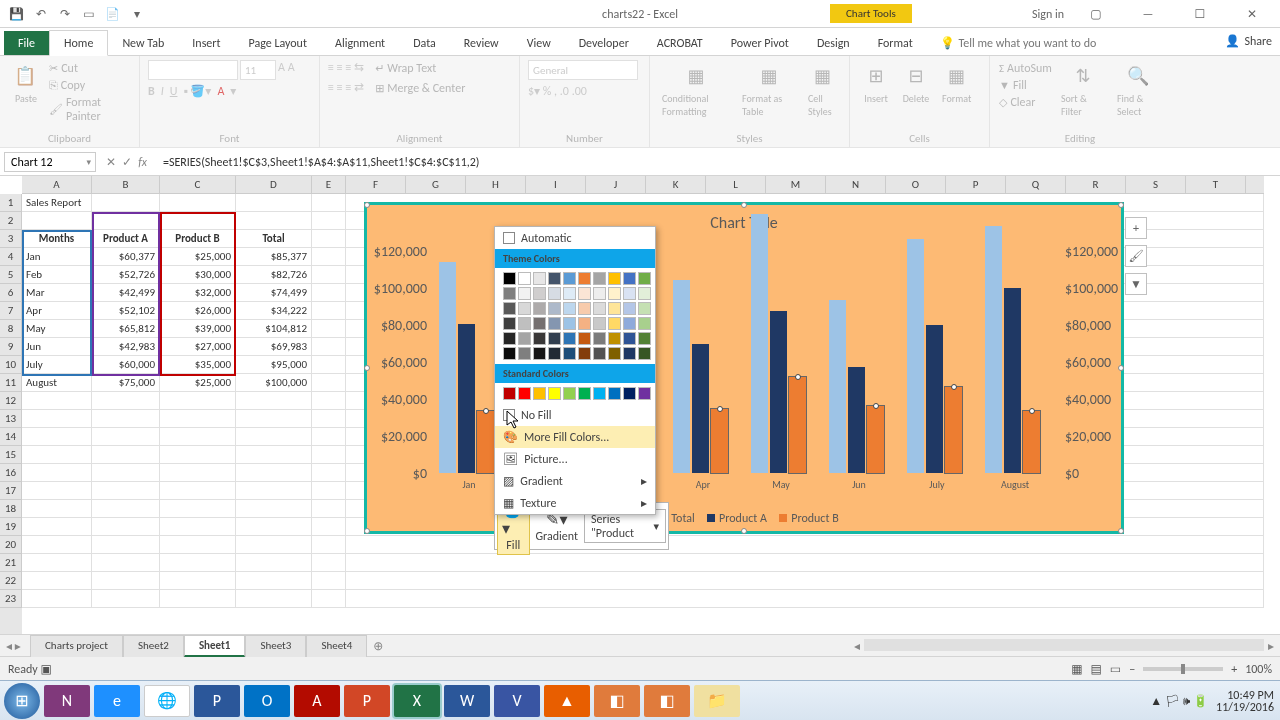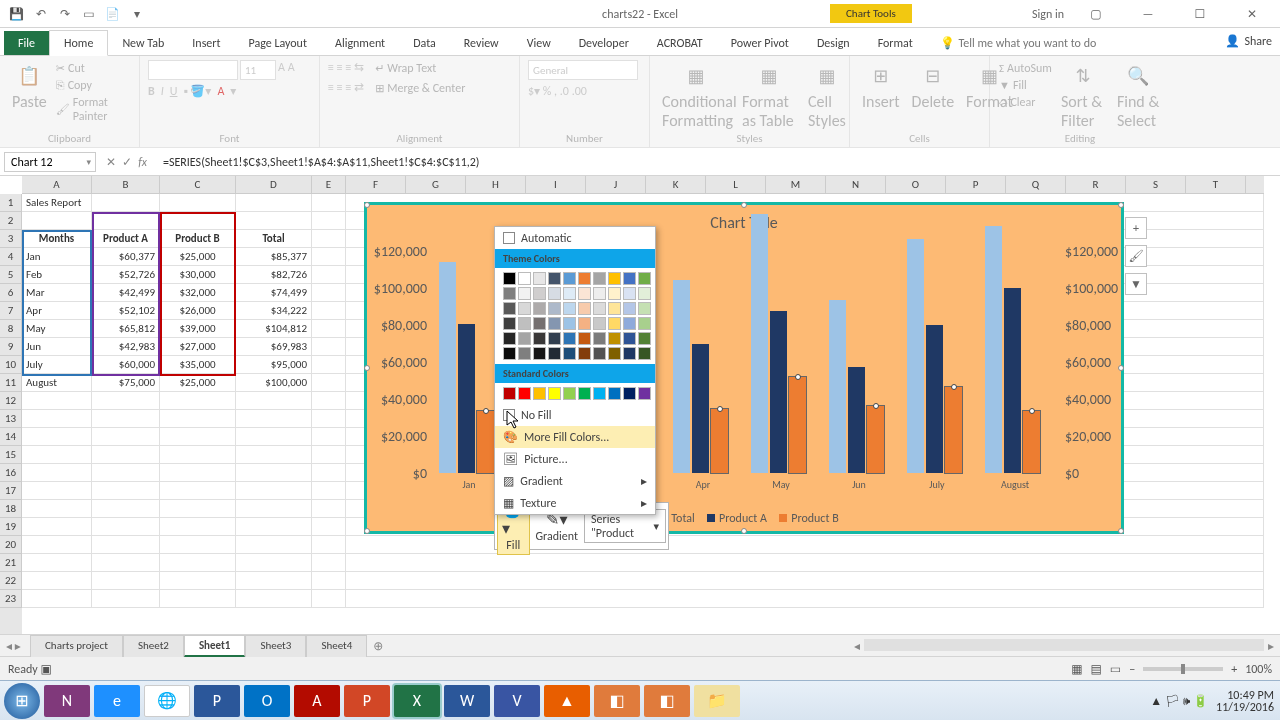--- a/index.html
+++ b/index.html
@@ -18,41 +18,41 @@
 .ribbon-tab.active{background:#fff;border:1px solid #d4d4d4;border-bottom:1px solid #fff;margin-bottom:-1px}
 .ribbon-tab.ct{color:#444}
 .tellme{color:#777;font-style:normal;padding:5px 14px}
 .share-btn{position:absolute;right:8px;top:34px;display:flex;align-items:center;gap:4px;color:#444}
 .ribbon{height:92px;background:#f1f1f1;border-bottom:1px solid #d4d4d4;display:flex;position:relative}
 .group{border-right:1px solid #d4d4d4;padding:4px 8px 2px;display:flex;flex-direction:column;position:relative}
 .group-label{position:absolute;bottom:2px;left:0;right:0;text-align:center;color:#888;font-size:11px}
 .group-body{flex:1;display:flex;align-items:flex-start;gap:4px}
 .vbtn{display:flex;flex-direction:column;align-items:center;gap:2px;padding:2px 4px;color:#888}
 .vbtn-icon{width:28px;height:28px;display:flex;align-items:center;justify-content:center;font-size:18px}
-.vbtn-label{font-size:16px}
+.vbtn-label{font-size:10px}
 .dim{opacity:.6}
 .small-stack{display:flex;flex-direction:column;gap:1px}
 .small-row{display:flex;align-items:center;gap:3px;color:#888;font-size:11px;padding:1px}
 .fontbox{width:90px;height:20px;border:1px solid #ccc;background:#fff;padding:0 4px;color:#aaa;font-size:11px}
 .sizebox{width:36px;height:20px;border:1px solid #ccc;background:#fff;padding:0 4px;color:#aaa;font-size:11px}
 .namebox-row{height:28px;border-bottom:1px solid #d4d4d4;display:flex;align-items:center;background:#fff}
 .namebox{width:92px;height:20px;border:1px solid #ccc;margin-left:4px;padding:0 6px;display:flex;align-items:center;position:relative}
 .namebox::after{content:"▾";position:absolute;right:4px;color:#888;font-size:9px}
 .fx-icons{display:flex;gap:6px;margin:0 10px;color:#888}
 .formula-bar{flex:1;padding:0 6px;color:#333;font-size:12px}
 .sheet-area{position:relative;height:calc(100% - 28px - 28px - 92px - 28px - 22px - 24px - 40px);background:#fff;display:flex}
 .colheads{position:absolute;top:0;left:22px;right:16px;height:18px;display:flex;background:#e6e6e6;border-bottom:1px solid #ccc}
 .ch{flex:0 0 60px;border-right:1px solid #ccc;text-align:center;font-size:11px;color:#444;line-height:18px}
 .ch.a{flex:0 0 70px}.ch.b{flex:0 0 68px}.ch.c{flex:0 0 76px}.ch.d{flex:0 0 76px}.ch.e{flex:0 0 34px}
 .rowheads{position:absolute;top:18px;left:0;width:22px;bottom:0;background:#e6e6e6}
 .rh{height:18px;border-bottom:1px solid #ccc;border-right:1px solid #ccc;text-align:center;font-size:11px;color:#444;line-height:18px}
 .cells{position:absolute;top:18px;left:22px;right:16px;bottom:0}
 .row{height:18px;display:flex;border-bottom:1px solid #e0e0e0}
 .cell{border-right:1px solid #e0e0e0;padding:0 4px;font-size:11px;line-height:18px;color:#333;overflow:hidden;white-space:nowrap}
-.cell.a{flex:0 0 70px}.cell.b{flex:0 0 68px;text-align:right}.cell.c{flex:0 0 76px;text-align:center}.cell.d{flex:0 0 76px;text-align:right}.cell.e{flex:0 0 34px}
+.cell.a{flex:0 0 70px}.cell.b{flex:0 0 68px;text-align:right}.cell.c{flex:0 0 76px;text-align:right}.cell.d{flex:0 0 76px;text-align:right}.cell.e{flex:0 0 34px}
 .cell.rest{flex:1}
 .hdr{font-weight:bold;text-align:center !important}
 .sel-a{border:2px solid #1f7246;position:absolute;pointer-events:none}
 .chart-wrap{position:absolute;left:364px;top:26px;width:760px;height:332px;border:3px solid #14b8a6;background:#fdba74}
 .chart-handle{width:6px;height:6px;border:1px solid #888;background:#fff;position:absolute;border-radius:50%}
 .chart-title{text-align:center;font-size:16px;color:#595959;margin-top:8px}
 .plot{position:absolute;left:64px;right:64px;top:46px;bottom:58px}
 .yaxis{position:absolute;left:-48px;top:0;bottom:0;width:46px}
 .ylabel{position:absolute;right:2px;font-size:14px;color:#595959;transform:translateY(-50%)}
 .bars{position:absolute;inset:0}

